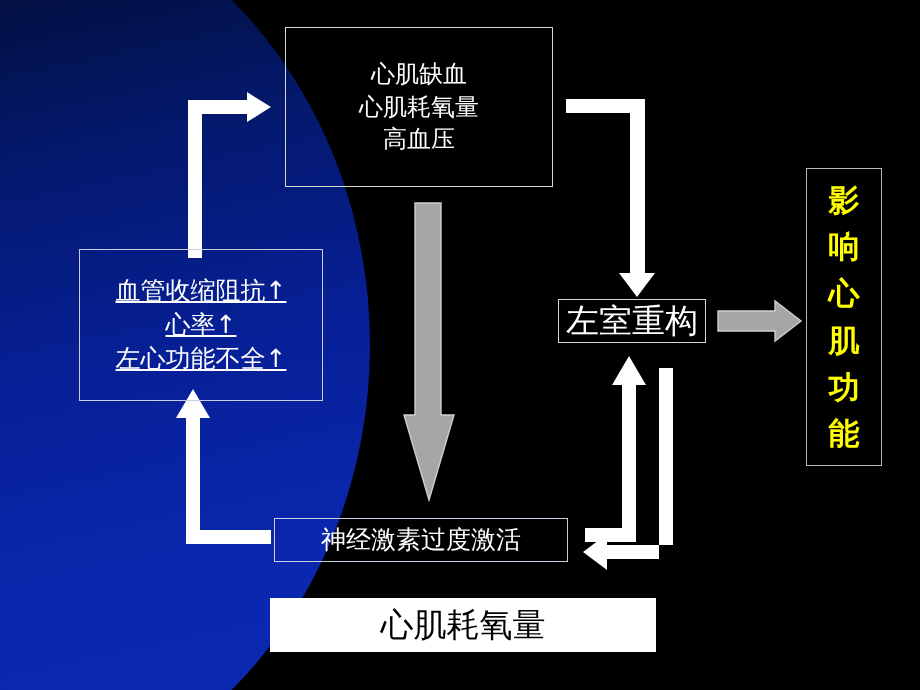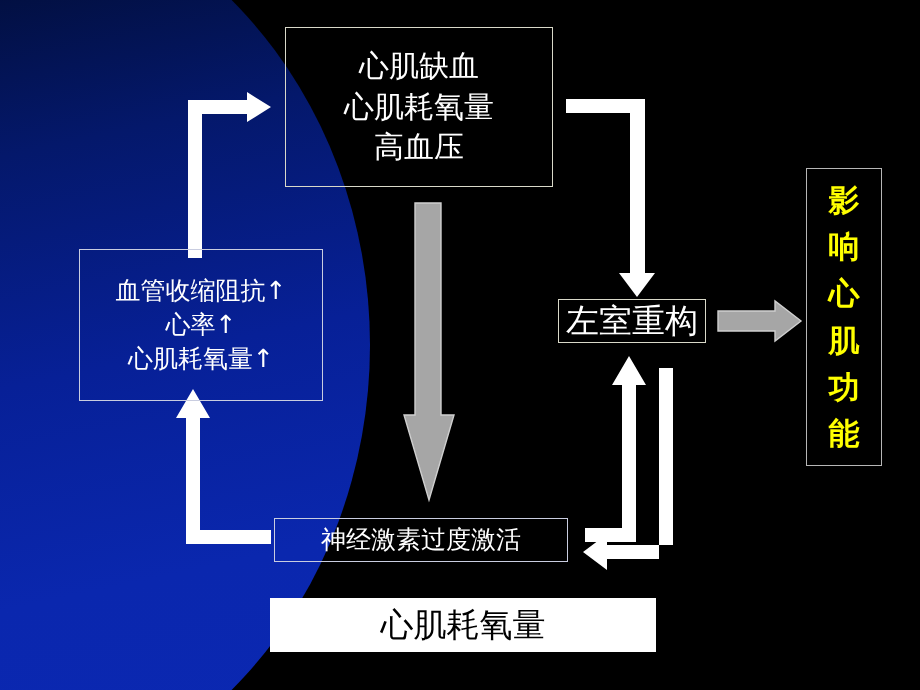--- a/index.html
+++ b/index.html
@@ -53,28 +53,29 @@
     background: transparent;
   }
   .box .line {
     white-space: nowrap;
     line-height: 1.28;
   }
 
   #box-top {
     left: 285px; top: 27px; width: 268px; height: 160px;
     border: 1px solid #d9d9c9;
-    font-size: 30px;
+    font-size: 24px;
   }
   #box-top .line { margin: 1px 0; }
 
   #box-left {
     left: 79px; top: 249px; width: 244px; height: 152px;
     border: 1px solid #c9cde0;
     font-size: 25px;
+    text-decoration: underline;
   }
   #box-left .line { margin: 1px 0; }
 
   #box-remodel {
     left: 558px; top: 299px; width: 148px; height: 44px;
     border: 1px solid #d9d9c9;
     font-size: 33px;
   }
 
   #box-neuro {
@@ -150,21 +151,21 @@
 
   <div class="box" id="box-top">
     <div class="line">心肌缺血</div>
     <div class="line">心肌耗氧量</div>
     <div class="line">高血压</div>
   </div>
 
   <div class="box" id="box-left">
     <div class="line">血管收缩阻抗↑</div>
     <div class="line">心率↑</div>
-    <div class="line">心肌耗氧量↑</div>
+    <div class="line">左心功能不全↑</div>
   </div>
 
   <div class="box" id="box-remodel">
     <div class="line">左室重构</div>
   </div>
 
   <div class="box" id="box-neuro">
     <div class="line">神经激素过度激活</div>
   </div>
 

